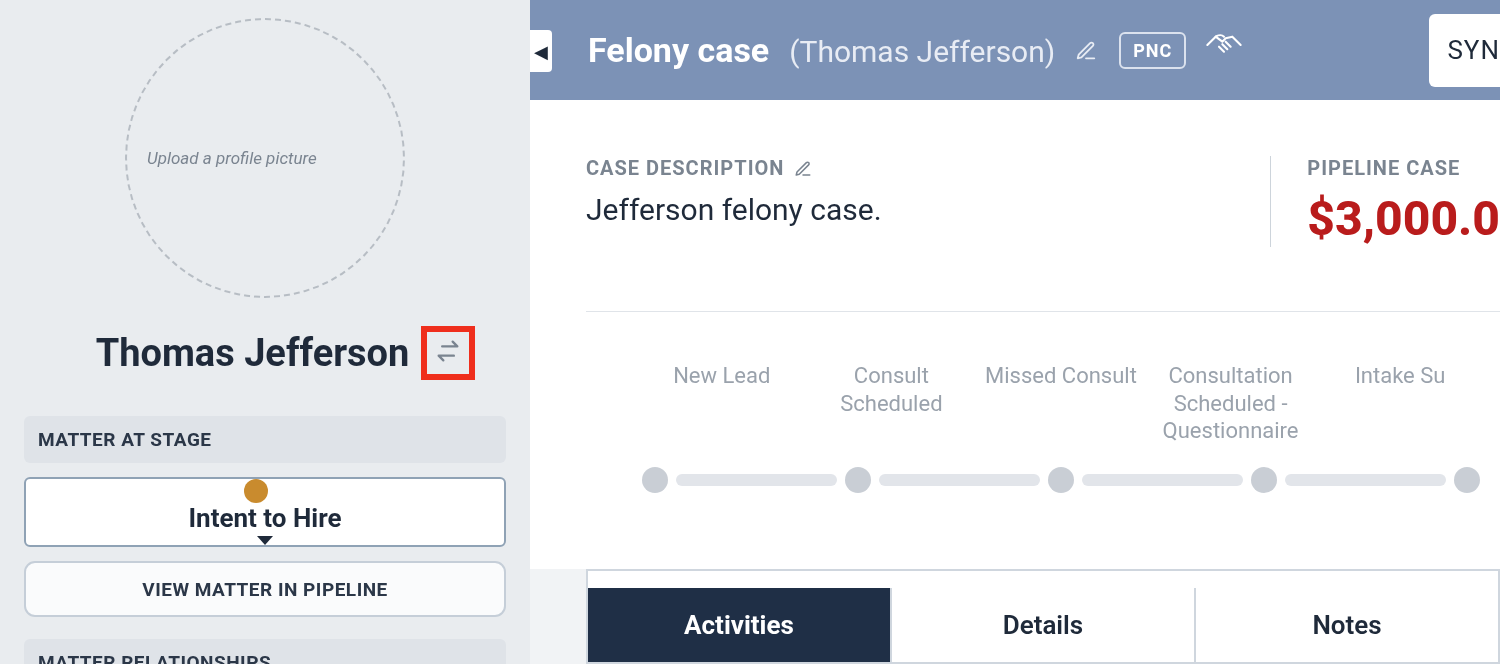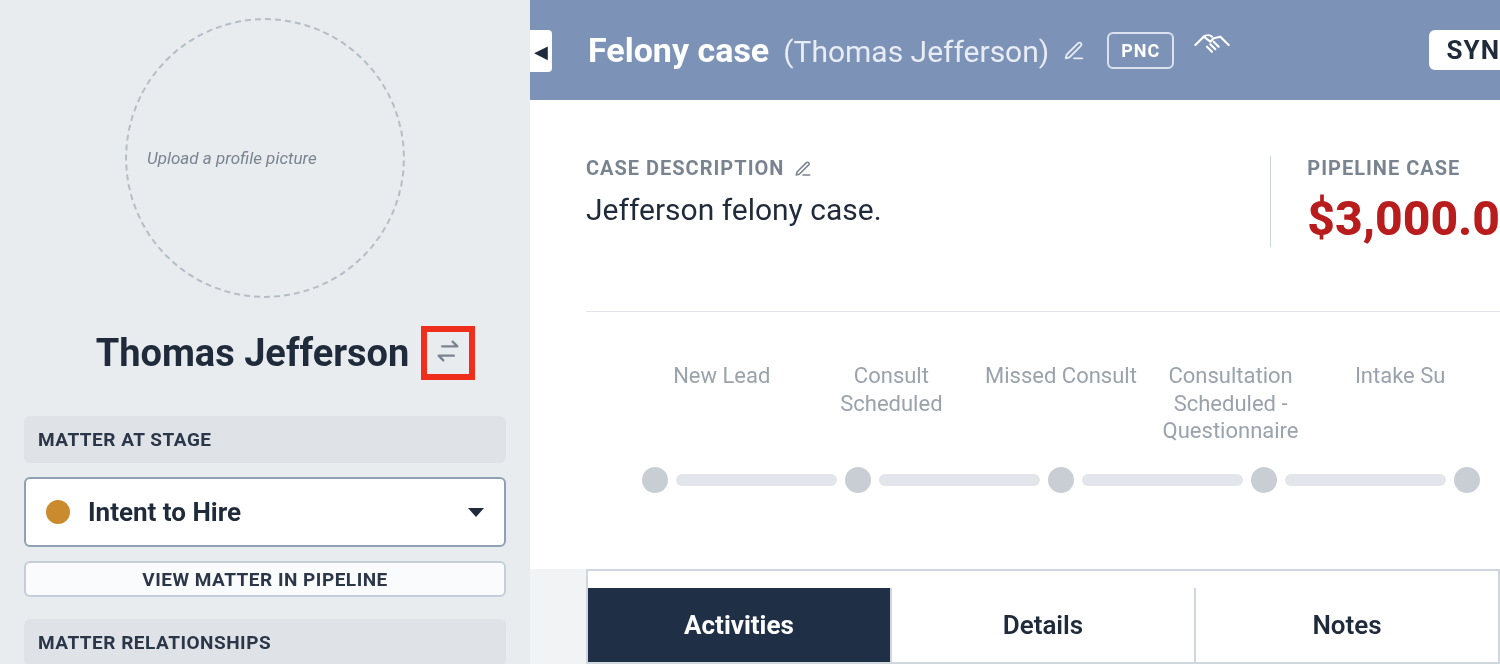--- a/index.html
+++ b/index.html
@@ -75,20 +75,21 @@
     margin: 14px 24px 0 24px;
     border: 2px solid #8fa2b5;
     border-radius: 6px;
     background: #fff;
     height: 70px;
     display: flex;
     align-items: center;
     padding: 0 20px;
     position: relative;
     cursor: pointer;
+    flex-direction: column;
   }
   .status-dot {
     width: 24px;
     height: 24px;
     border-radius: 50%;
     background: #c98b2e;
     margin-right: 18px;
     flex: 0 0 auto;
   }
   .stage-value {
@@ -99,23 +100,23 @@
   }
   .stage-caret {
     width: 0; height: 0;
     border-left: 8px solid transparent;
     border-right: 8px solid transparent;
     border-top: 9px solid #1f2a3a;
   }
   .view-pipeline-btn {
     margin: 14px 24px 0 24px;
     border: 2px solid #c5ced8;
-    border-radius: 6px;
+    border-radius: 11px;
     background: #fafbfc;
-    height: 36px;
+    height: 56px;
     display: flex;
     align-items: center;
     justify-content: center;
     font-size: 19px;
     font-weight: 700;
     letter-spacing: 0.5px;
     color: #2b3748;
     cursor: pointer;
   }
   
@@ -149,21 +150,21 @@
     display: flex;
     align-items: center;
     justify-content: center;
     font-size: 18px;
     color: #1f2a3a;
     cursor: pointer;
   }
   .title-group {
     display: flex;
     align-items: baseline;
-    gap: 14px;
+    gap: 20px;
     margin-left: 38px;
   }
   .case-title {
     font-size: 34px;
     font-weight: 700;
   }
   .case-contact {
     font-size: 30px;
     font-weight: 400;
     color: #e8ecf4;
@@ -184,29 +185,29 @@
     color: #fff;
   }
   .handshake-icon {
     width: 40px;
     height: 40px;
     margin-left: 18px;
     color: #fff;
   }
   .sync-btn {
     margin-left: auto;
-    height: 40px;
+    height: 73px;
     min-width: 56px;
     background: #fff;
     border-radius: 6px 0 0 6px;
     padding: 0 0 0 18px;
     display: flex;
     align-items: center;
     font-size: 26px;
-    font-weight: 700;
+    font-weight: 400;
     letter-spacing: 1px;
     color: #1f2a3a;
     cursor: pointer;
     overflow: hidden;
     margin-right: -30px;
   }
   .case-body {
     padding: 56px 0 0 56px;
     flex: 0 0 auto;
   }

